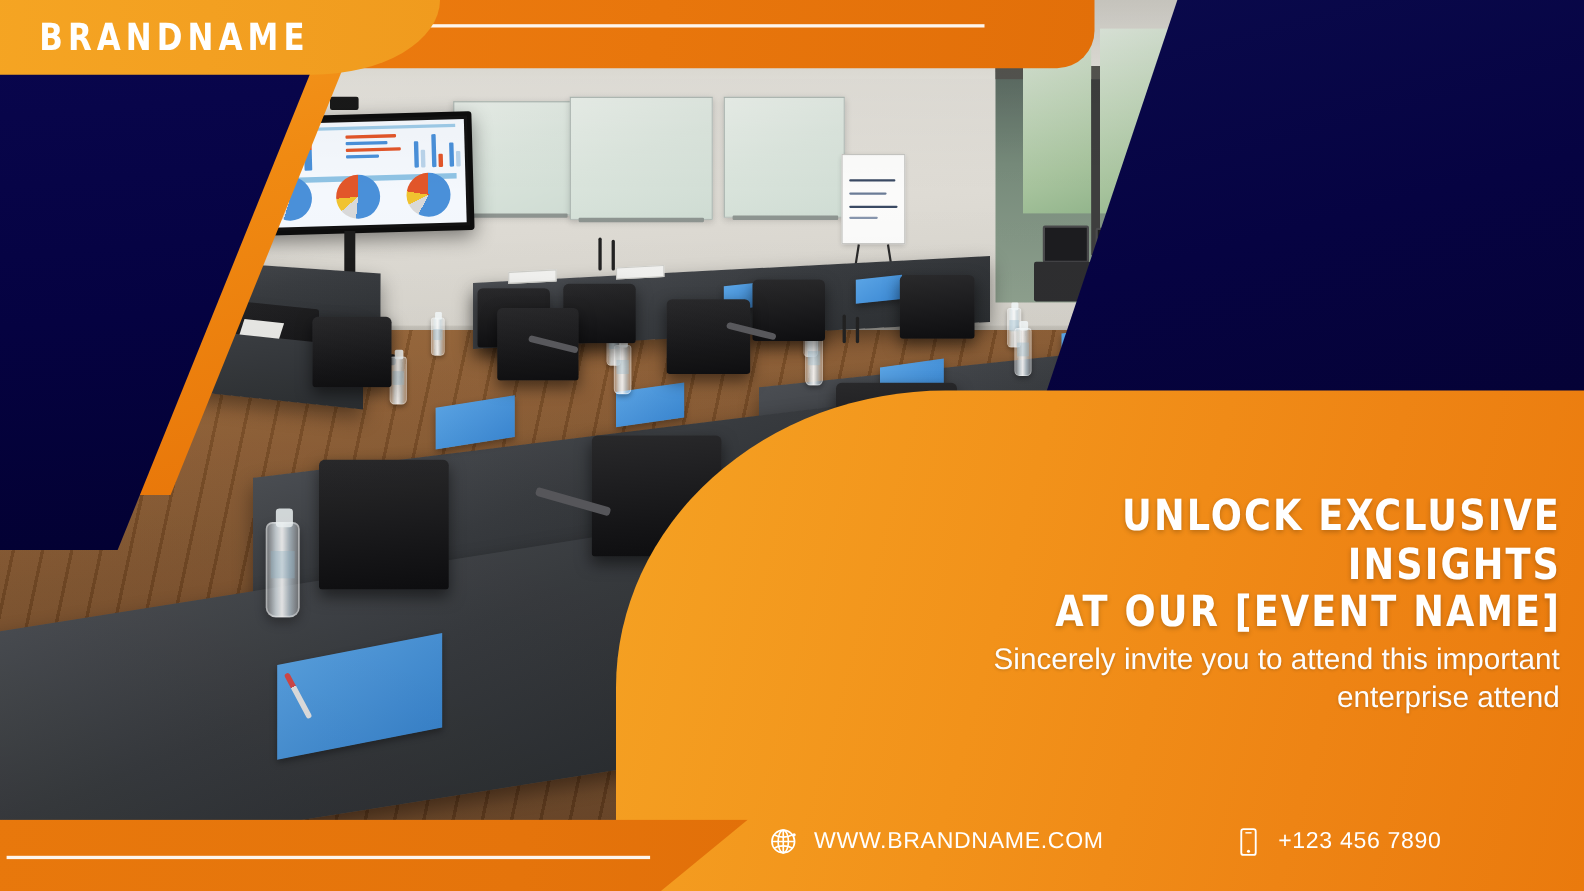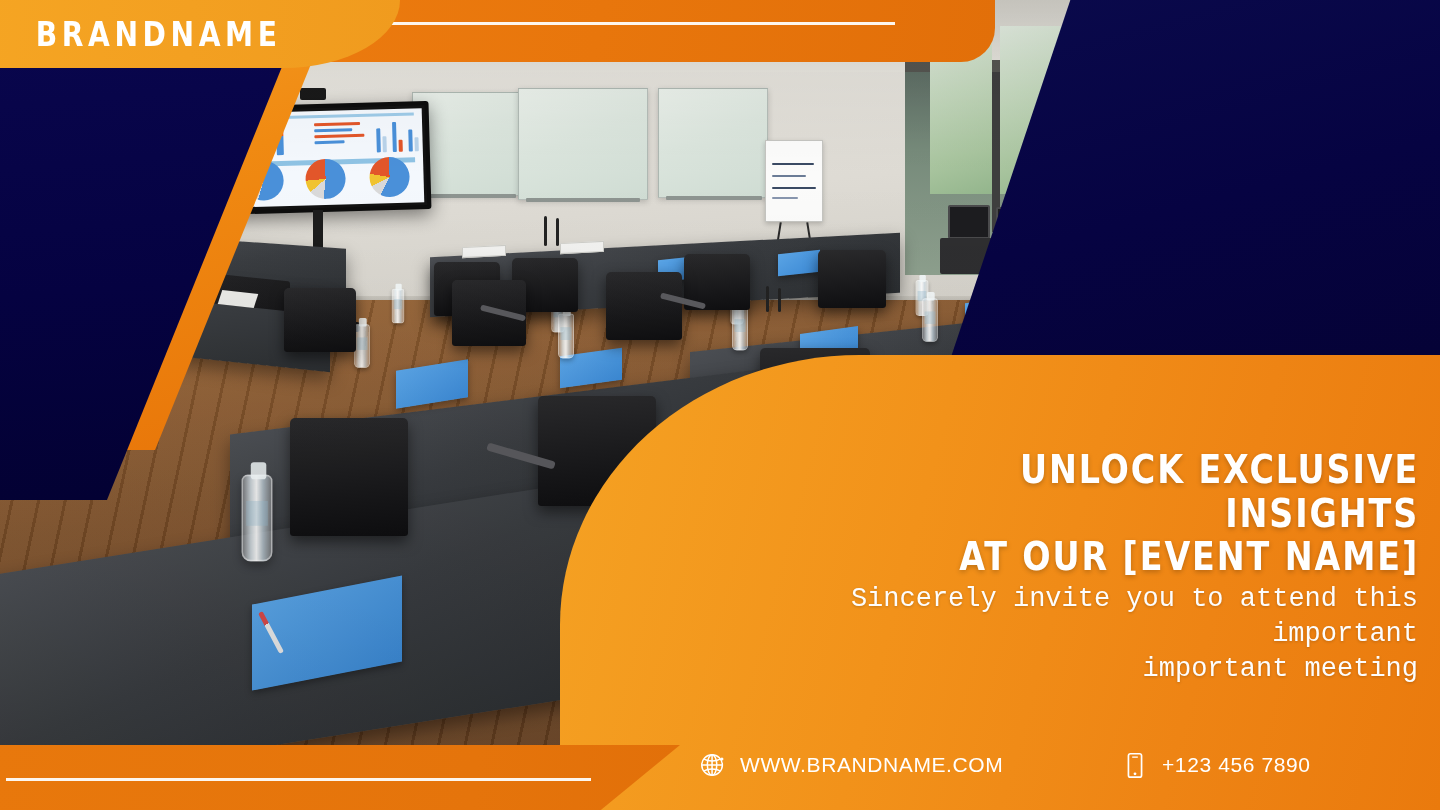--- a/index.html
+++ b/index.html
@@ -216,21 +216,21 @@
     padding-right:22px;
     color:#ffffff; font-weight:700; font-size:39px; line-height:1.12;
     letter-spacing:2px; font-family:"DejaVu Sans Condensed","Liberation Sans",sans-serif;
     transform:scaleX(.95); transform-origin:right center;
     text-shadow:0 2px 5px rgba(0,0,0,.22);
   }
   .subtext {
     position:absolute; left:790px; top:582px; width:650px; text-align:right;
     padding-right:22px;
     color:#fdfdfd; font-size:27px; line-height:1.3; font-weight:400;
-    font-family:Liberation Mono, monospace;
+    font-family:Liberation Sans, sans-serif;
     text-shadow:0 1px 3px rgba(0,0,0,.20);
   }
 
   
   .foot-strip {
     position:absolute; left:-10px; top:745px; width:690px; height:68px;
     background:linear-gradient(95deg,#e8780c 0%,#e5740b 70%,#e27009 100%);
     clip-path:polygon(0 0, 100% 0, 88% 100%, 0 100%);
   }
   .foot-strip-line {
@@ -396,21 +396,21 @@
 
   <div class="panel-navy"></div>
 
   <div class="panel-orange"></div>
   <div class="headline">
     <div>UNLOCK EXCLUSIVE INSIGHTS</div>
     <div>AT OUR  [EVENT NAME]</div>
   </div>
   <div class="subtext">
     <div>Sincerely invite you to attend this important</div>
-    <div>important meeting</div>
+    <div>enterprise attend</div>
   </div>
 
   <div class="foot-strip"></div>
   <div class="foot-strip-line"></div>
 
   <div class="contact web">
     <span class="ico">
       <svg viewBox="0 0 32 32" fill="none" stroke="#ffffff" stroke-width="1.6">
         <circle cx="15" cy="16" r="11"></circle>
         <ellipse cx="15" cy="16" rx="5" ry="11"></ellipse>

